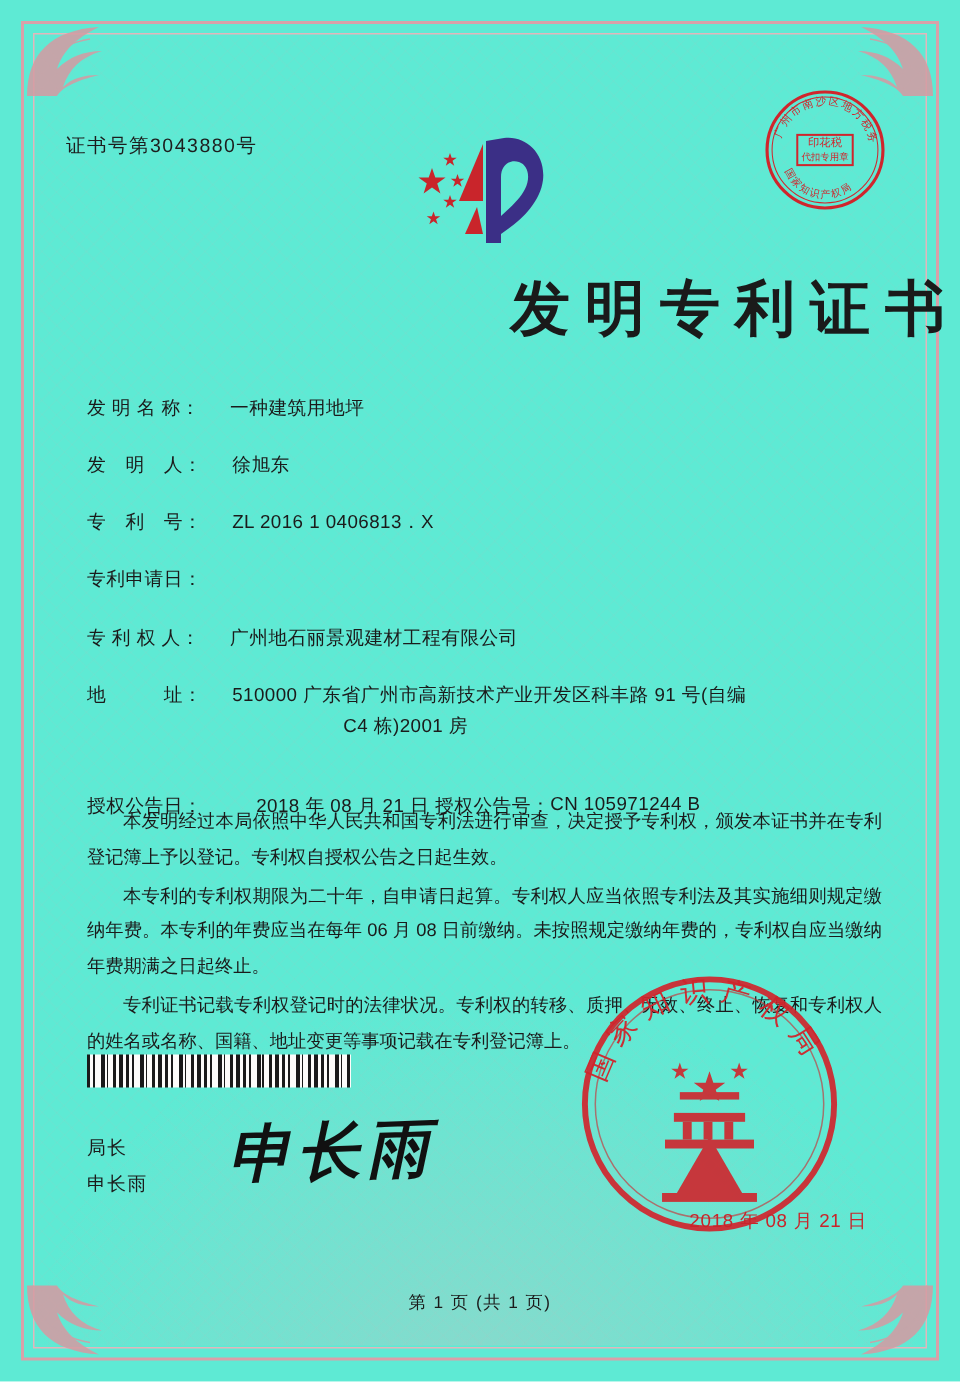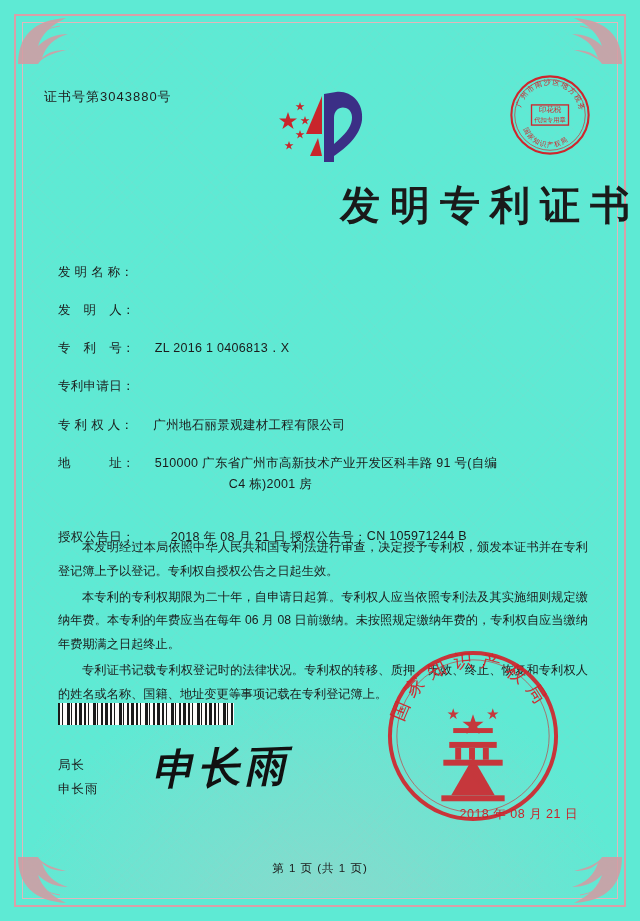--- a/index.html
+++ b/index.html
@@ -74,21 +74,21 @@
     transform: translateX(-50%);
     width: 96px;
     height: 80px;
   }
   .logo svg { display:block; width: 100%; height: 100%; }
 
   
   .seal-top {
     position: absolute;
     right: 48px;
-    top: 73px;
+    top: 58px;
     width: 84px;
     height: 84px;
   }
   .seal-top svg { display: block; width: 100%; height: 100%; }
 
   
   .main-title {
     position: absolute;
     top: 178px;
     left: 0; right: 0;
@@ -296,24 +296,26 @@
       </text>
     </svg>
   </div>
 
   <div class="main-title">发明专利证书</div>
 
   <div class="fields">
 
     <div class="frow">
       <span class="flabel">发 明 名 称：</span>
+      <span class="fvalue">一种建筑用地坪</span>
     </div>
 
     <div class="frow">
       <span class="flabel">发　明　人：</span>
+      <span class="fvalue">徐旭东</span>
     </div>
 
     <div class="frow">
       <span class="flabel">专　利　号：</span>
       <span class="fvalue">ZL 2016 1 0406813．X</span>
     </div>
 
     <div class="frow">
       <span class="flabel">专利申请日：</span>
     </div>

